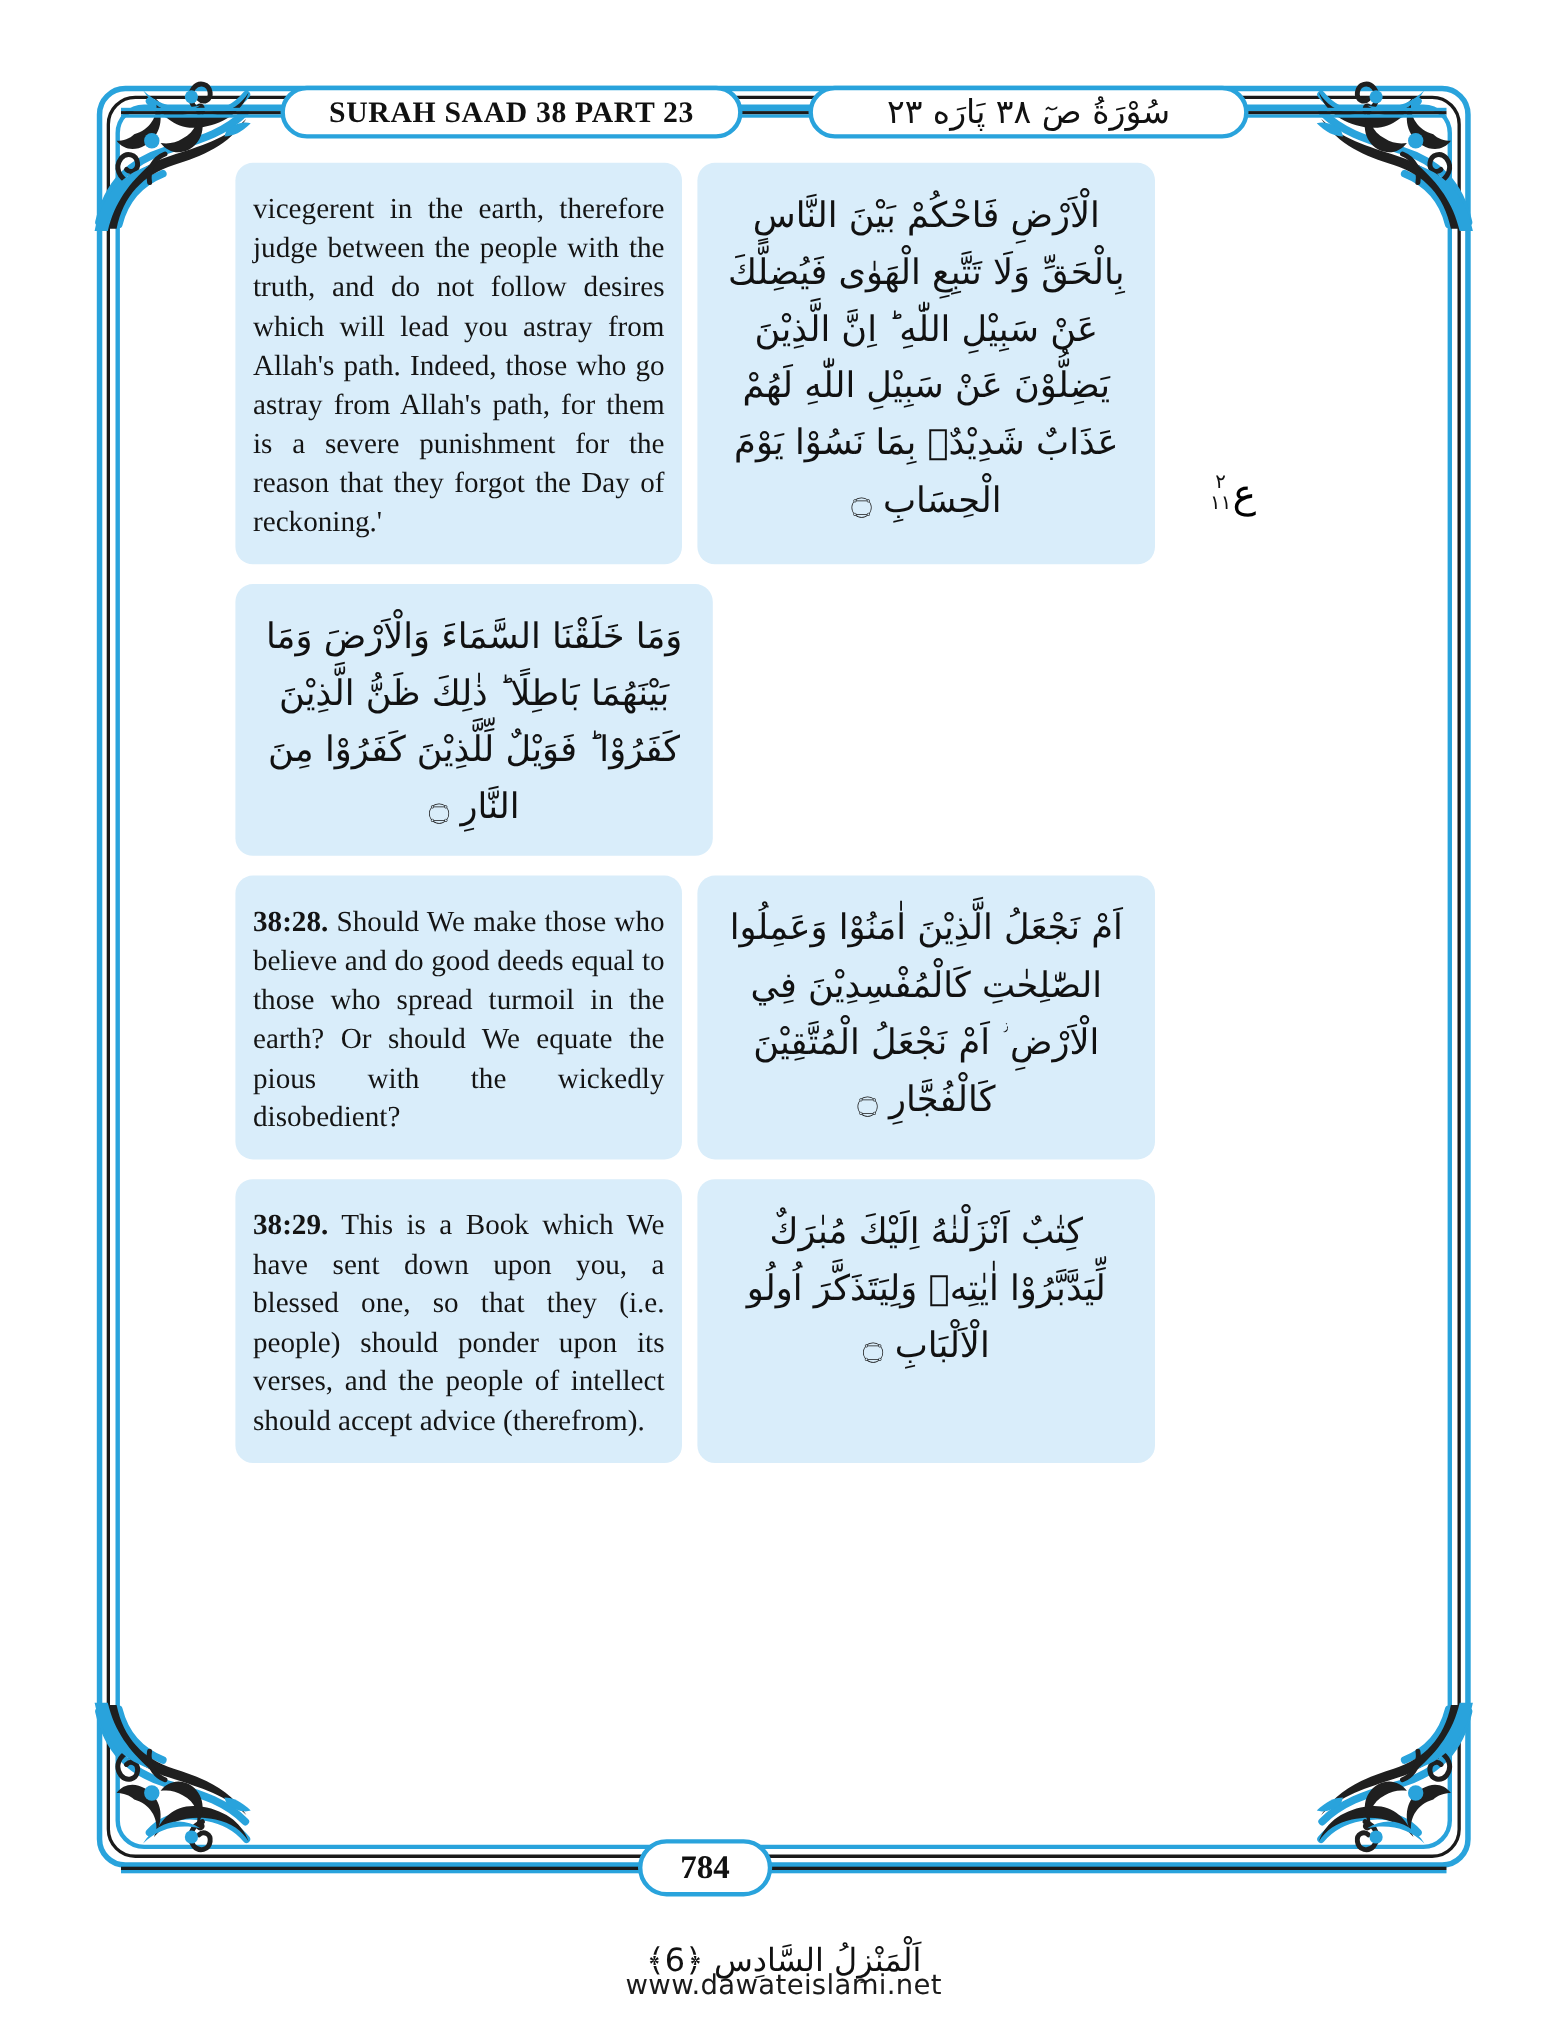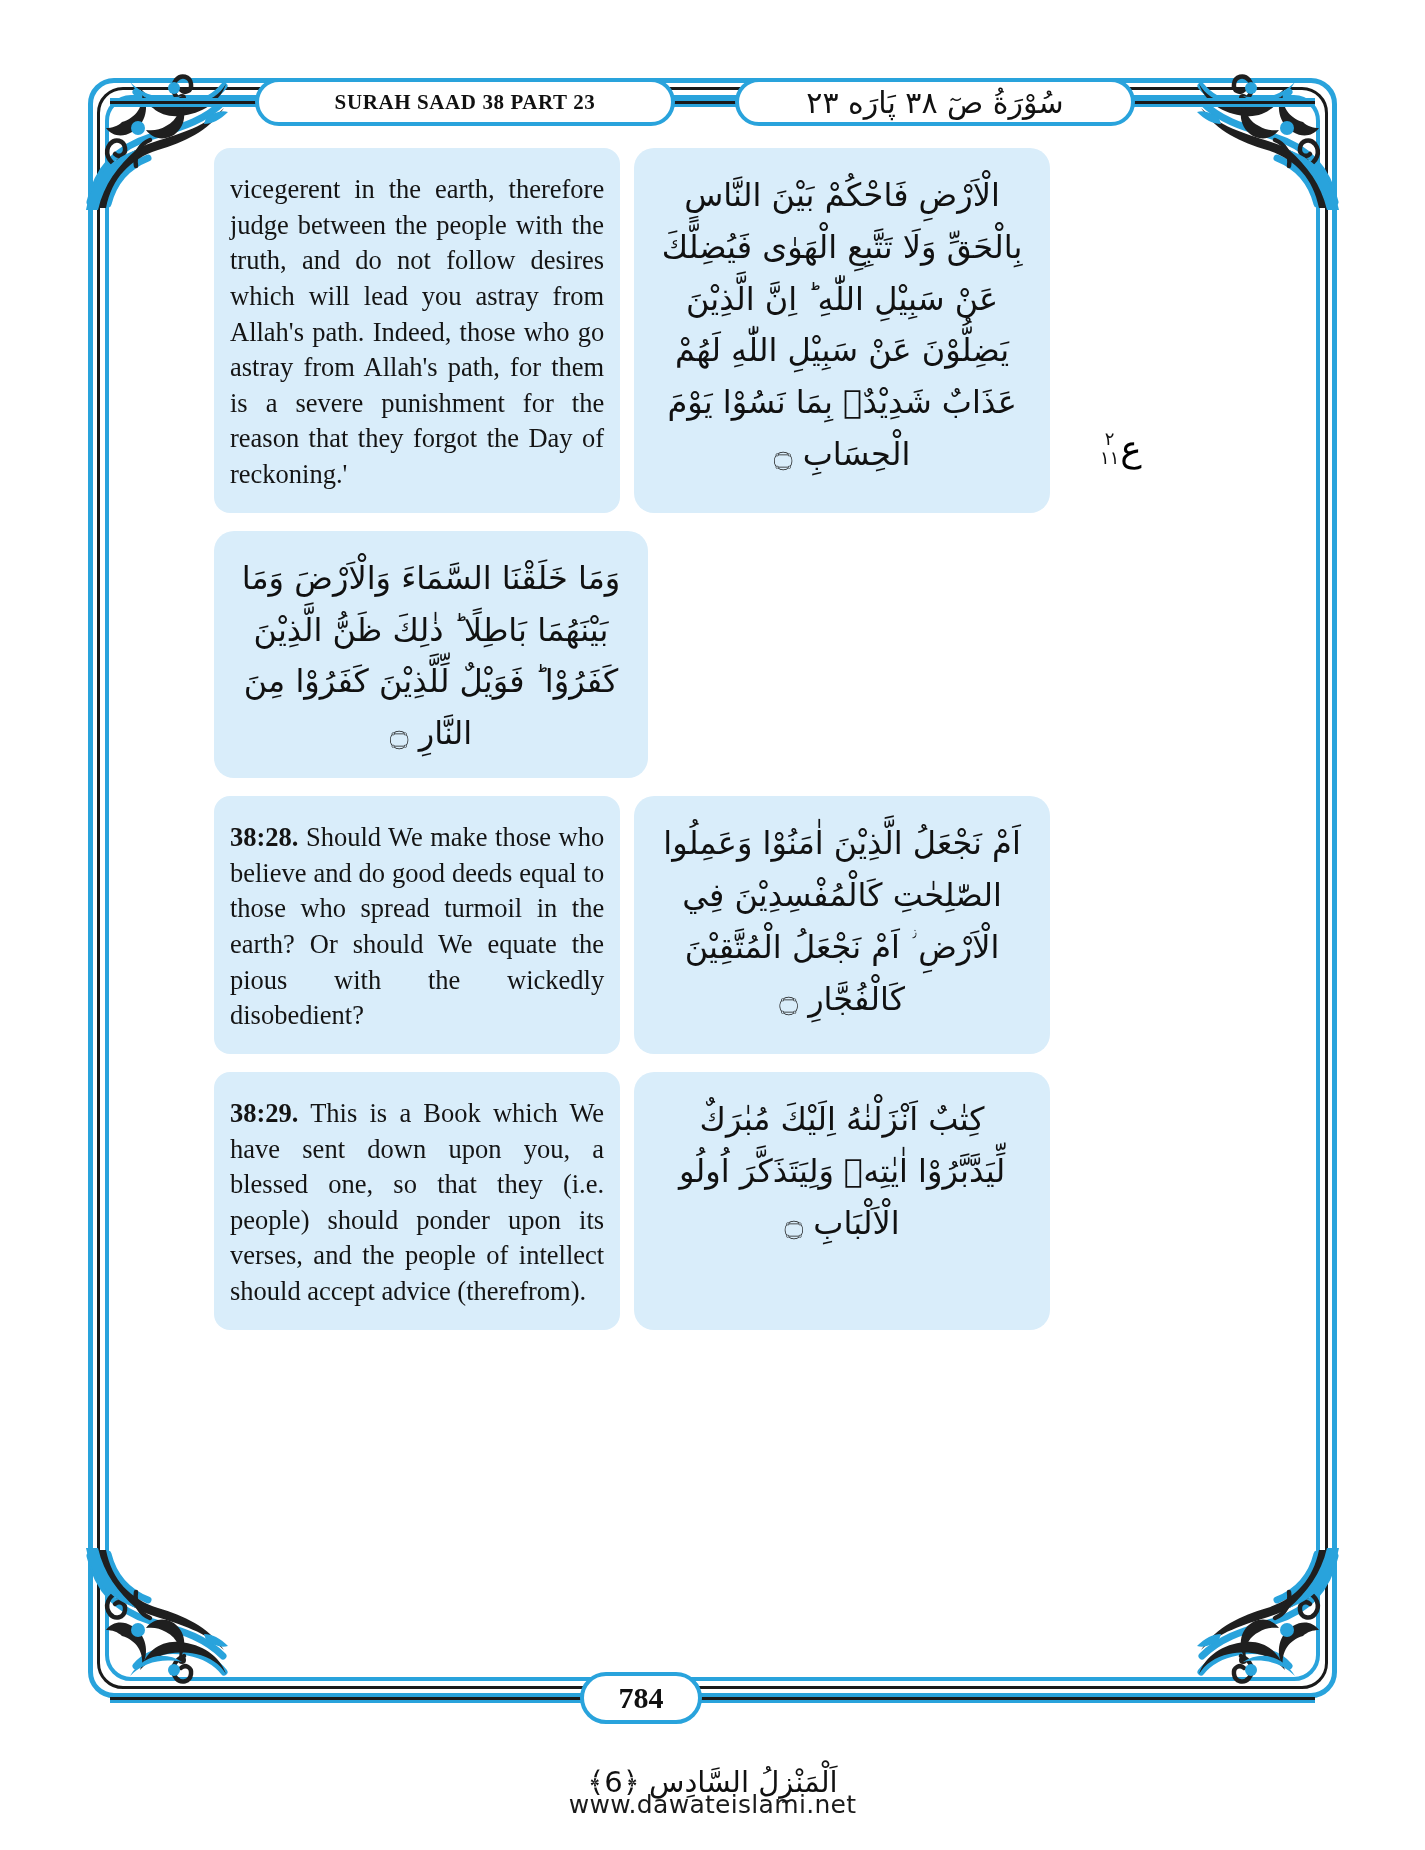--- a/index.html
+++ b/index.html
@@ -86,21 +86,21 @@
     left: 145px;
     width: 420px;
   }
   .hdr-pill-right {
     left: 625px;
     width: 400px;
   }
   .hdr-title-en {
     font-family: "Liberation Serif", serif;
     font-weight: bold;
-    font-size: 21px;
+    font-size: 27px;
     letter-spacing: 0.6px;
     color: #111111;
     white-space: nowrap;
   }
   .hdr-title-ar {
     font-family: "DejaVu Sans", sans-serif;
     font-size: 30px;
     color: #111111;
     white-space: nowrap;
     direction: rtl;
@@ -206,21 +206,20 @@
     border-radius: 16px;
     box-sizing: border-box;
   }
   .cell-en {
     width: 424px;
     padding: 24px 16px 20px 16px;
   }
   .cell-ar {
     width: 434px;
     padding: 22px 18px 18px 18px;
-    border-radius: 20px;
   }
   .en-text {
     font-family: "Liberation Serif", serif;
     font-size: 26.5px;
     line-height: 1.345;
     color: #141414;
     text-align: justify;
     text-align-last: left;
     hyphens: none;
   }

